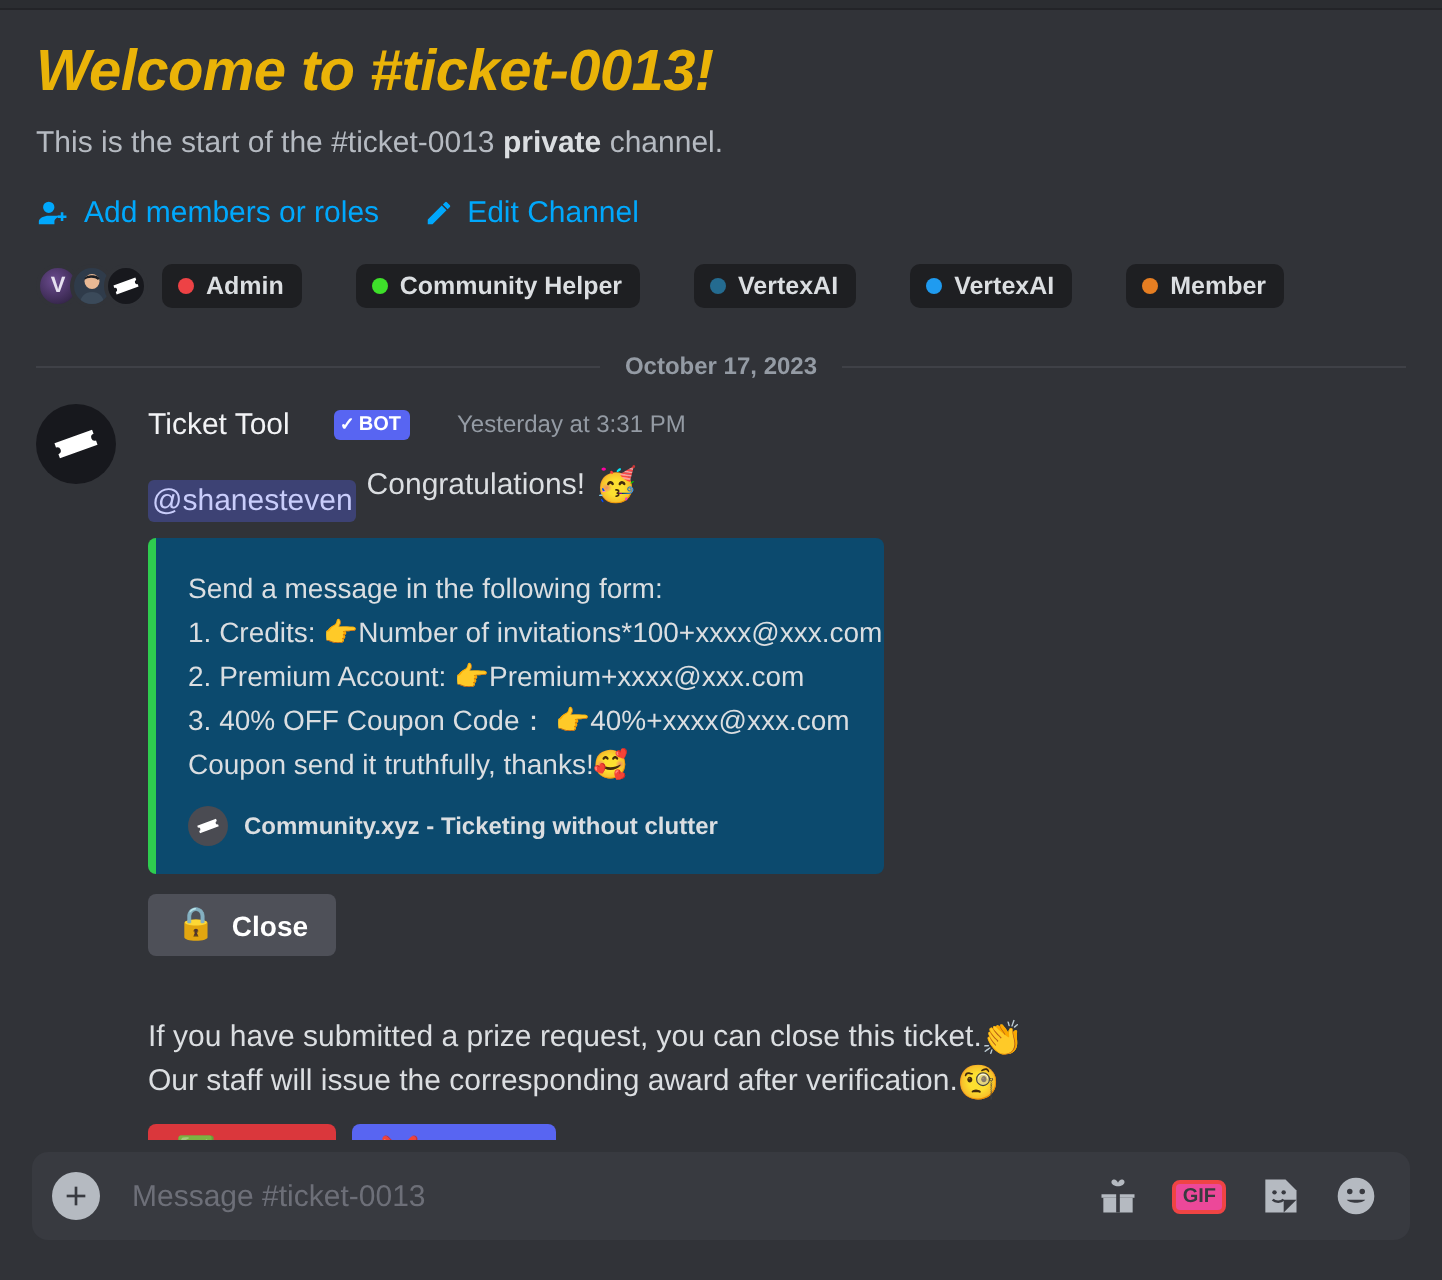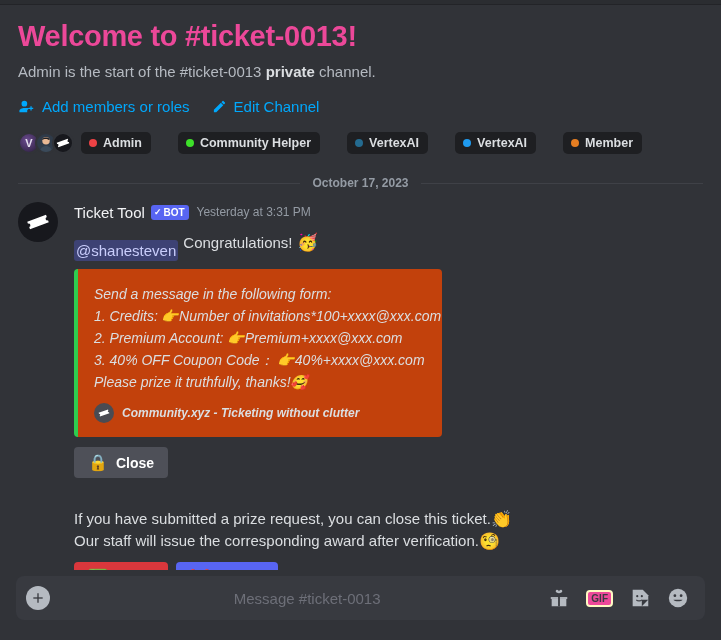--- a/index.html
+++ b/index.html
@@ -33,23 +33,24 @@
   }
 
   
   .intro {
     padding: 14px 18px 0 18px;
   }
 
   .intro-title {
     font-size: 29px;
     font-weight: bold;
-    color: #ec4899;
+    color: #eab308;
     letter-spacing: -0.3px;
     line-height: 34px;
+    font-style: italic;
   }
 
   .intro-sub {
     margin-top: 9px;
     font-size: 15px;
     color: #b5bac1;
     line-height: 20px;
   }
   .intro-sub b { color: #dbdee1; font-weight: bold; }
 
@@ -163,21 +164,21 @@
     flex: none;
     margin-right: 16px;
     position: relative;
     overflow: hidden;
   }
   .msg-body { flex: 1; min-width: 0; }
 
   .msg-head {
     display: flex;
     align-items: center;
-    gap: 0;
+    gap: 16px;
     height: 20px;
   }
   .msg-author {
     font-size: 15px;
     font-weight: 500;
     color: #f2f3f5;
   }
   .bot-tag {
     margin-left: 6px;
     background: #5865f2;
@@ -216,26 +217,25 @@
     padding: 0 2px;
     font-weight: 500;
     cursor: pointer;
     margin-top: 16px;
   }
   .emoji { font-size: 17px; line-height: 1; }
 
   
   .embed {
     margin-top: 8px;
-    background: #c2410c;
+    background: #0c4a6e;
     border-left: 4px solid #2ecc4f;
     border-radius: 4px;
     max-width: 368px;
     padding: 14px 14px 14px 16px;
-    font-style: italic;
   }
   .embed-desc-line {
     font-size: 14px;
     line-height: 22px;
     color: #dbdee1;
     white-space: nowrap;
   }
   .embed-footer {
     margin-top: 10px;
     display: flex;
@@ -321,32 +321,31 @@
   }
   .composer-input {
     flex: 1;
     border: none;
     background: transparent;
     outline: none;
     color: #fde047;
     font-size: 15px;
     font-family: "Liberation Sans", sans-serif;
     padding-left: 16px;
-    text-align: center;
   }
   .composer-input::placeholder { color: #6d6f78; }
   .composer-icons {
     display: flex;
     align-items: center;
     gap: 16px;
     flex: none;
   }
   .cicon { cursor: pointer; display: flex; align-items: center; }
   .gif-badge {
-    border: 2px solid #fef9c3;
+    border: 2px solid #ef4444;
     border-radius: 4px;
     font-size: 10px;
     font-weight: bold;
     color: #b5bac1;
     padding: 1px 3px;
     line-height: 11px;
     background: #ec4899;
     color: #383a40;
   }
 </style>
@@ -354,21 +353,21 @@
 <body>
 
 <div class="top-strip"></div>
 
 <div class="chat-area">
 
   <div class="intro">
     <div class="intro-title">Welcome to #ticket-0013!</div>
 
     <div class="intro-sub">
-      <span>Admin is the start of the </span><span>#ticket-0013 </span><b>private</b><span> channel.</span>
+      <span>This is the start of the </span><span>#ticket-0013 </span><b>private</b><span> channel.</span>
     </div>
 
     <div class="intro-links">
       <div class="intro-link">
         <span>
           <svg width="17" height="17" viewBox="0 0 24 24" fill="#00a8fc">
               <path d="M9 12a4 4 0 1 0 0-8 4 4 0 0 0 0 8zm0 2c-3.3 0-7 1.7-7 4v2h11v-2c0-2.3 3.7-4 7-4h-11z"></path>
               <path d="M17.5 11.5h1.8v2.2h2.2v1.8h-2.2v2.2h-1.8v-2.2h-2.2v-1.8h2.2z"></path>
             </svg>
         </span>
@@ -467,21 +466,21 @@
         <span>Congratulations!</span>
         <span style="width:5px"></span>
         <span class="emoji">🥳</span>
       </div>
 
       <div class="embed">
         <div class="embed-desc-line">Send a message in the following form:</div>
         <div class="embed-desc-line">1. Credits: 👉Number of invitations*100+xxxx@xxx.com</div>
         <div class="embed-desc-line">2. Premium Account: 👉Premium+xxxx@xxx.com</div>
         <div class="embed-desc-line">3. 40% OFF Coupon Code： 👉40%+xxxx@xxx.com</div>
-        <div class="embed-desc-line">Please prize it truthfully, thanks!🥰</div>
+        <div class="embed-desc-line">Coupon send it truthfully, thanks!🥰</div>
 
         <div class="embed-footer">
           <span class="footer-icon">
             <span class="av-glyph">
               <svg width="12" height="12" viewBox="0 0 24 24" fill="#ffffff">
                   <g transform="rotate(-20 12 12)">
                     <path d="M2 8h20v2.2a1.8 1.8 0 0 0 0 3.6V16H2v-2.2a1.8 1.8 0 0 0 0-3.6V8z"></path>
                   </g>
                 </svg>
             </span>

